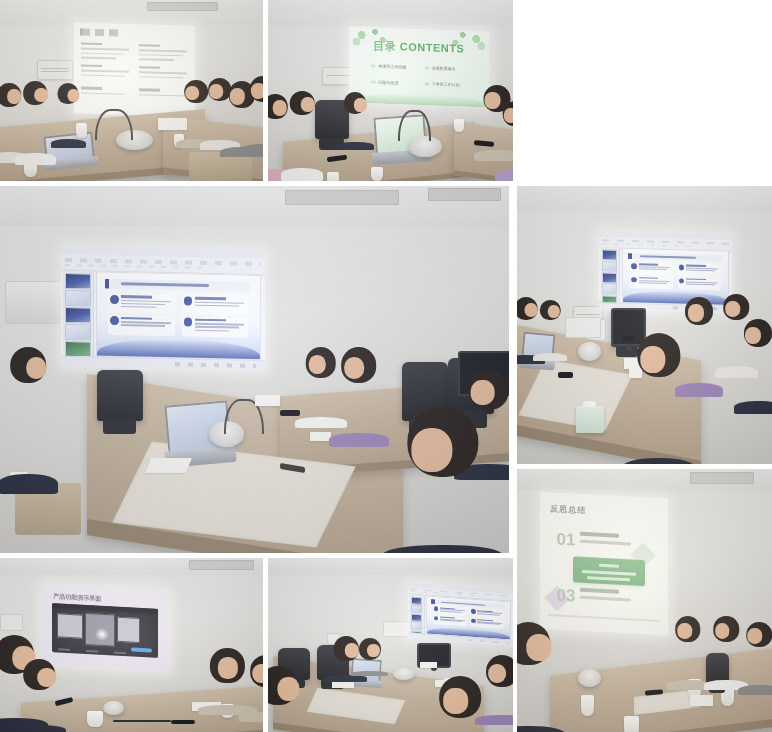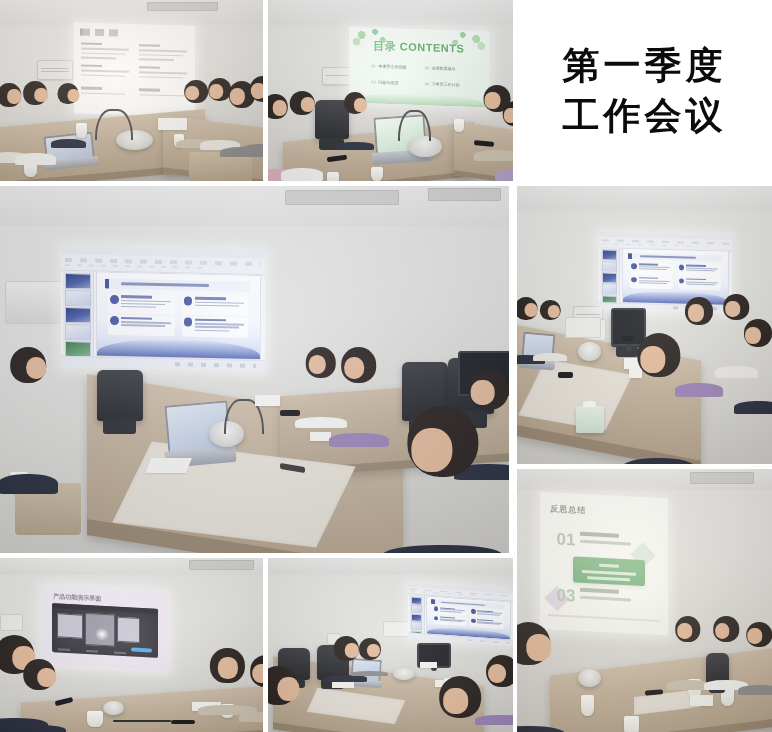--- a/index.html
+++ b/index.html
@@ -613,24 +613,20 @@
       <div class="person lavender" style="left:96%;top:56%;width:10%;height:44%;">
         <div class="head">
             <div class="face" style="left:2%;top:26%;"></div>
           </div>
           <div class="body"></div>
       </div>
       <div class="grade"></div>
     </div>
   </div>
 
-  <div class="title-panel" style="left:517px;top:0;width:255px;height:181px;">
-    <div class="line">第一季度</div>
-    <div class="line">工作会议</div>
-  </div>
 
   <div class="photo" style="left:0;top:186px;width:509px;height:367px;">
     <div class="scene">
       <div class="wall"></div>
       <div class="ceiling" style="height:11%;"></div>
       <div class="ceiling-vent" style="left:56%;top:1%;width:22%;height:3.5%;"></div>
       <div class="ceiling-vent" style="left:84%;top:0.5%;width:14%;height:3%;"></div>
       <div class="wallplate" style="left:1%;top:26%;width:11%;height:11%;background:linear-gradient(180deg,#f0f0ee,#d8d8d5);"></div>
 
       <div class="screen" style="left:12%;top:17%;width:40%;height:33%;transform:skewY(1.2deg);">

